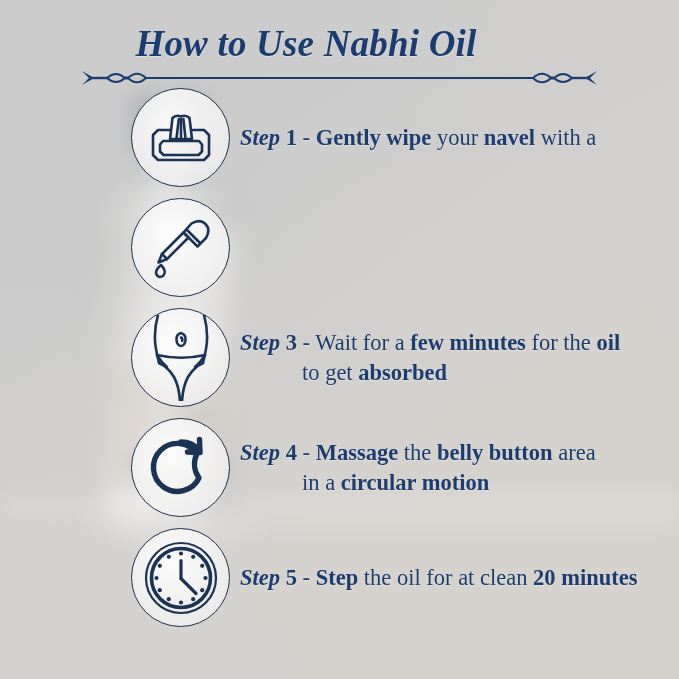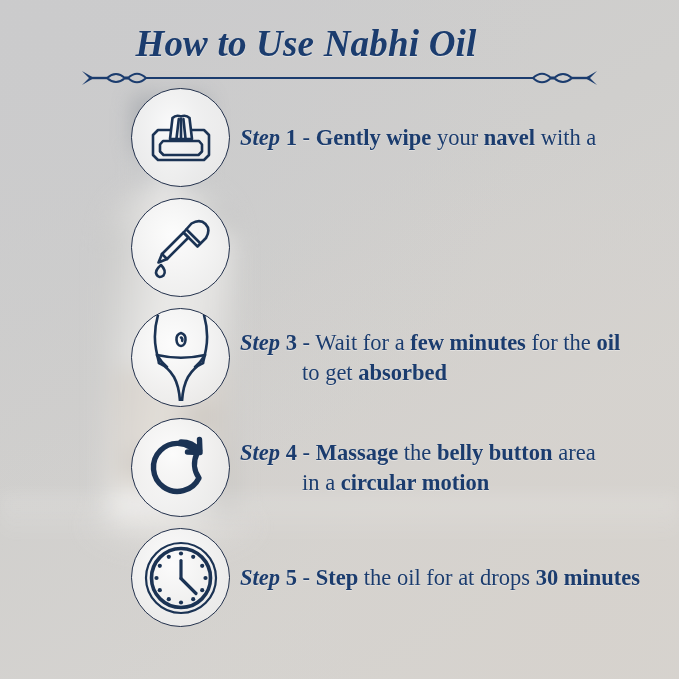--- a/index.html
+++ b/index.html
@@ -354,17 +354,17 @@
               <circle cx="12.5" cy="37" r="2.1"></circle>
               <circle cx="15.8" cy="24.8" r="2.1"></circle>
               <circle cx="24.8" cy="15.8" r="2.1"></circle>
             </g>
 
             <path d="M37 19.5 L37 37.5" stroke-width="3.2"></path>
             <path d="M37 37.5 L52 52.5" stroke-width="3.2"></path>
           </g>
         </svg>
       </div>
-      <div class="step-text"><span class="step-label">Step</span> <span class="step-num">5</span><span class="dash"> - </span><span class="b">Step</span><span class="r"> the oil for at drops </span><span class="b">30 minutes</span></div>
+      <div class="step-text"><span class="step-label">Step</span> <span class="step-num">5</span><span class="dash"> - </span><span class="b">Step</span><span class="r"> the oil for at clean </span><span class="b">20 minutes</span></div>
     </div>
 
   </div>
 </div>
 
 </body></html>

